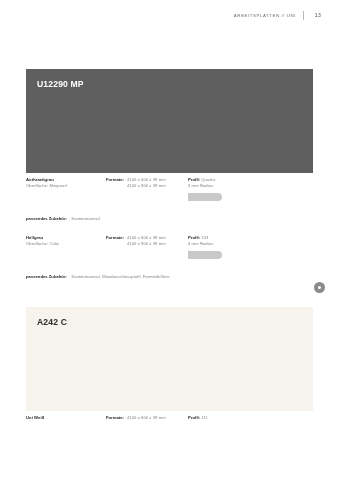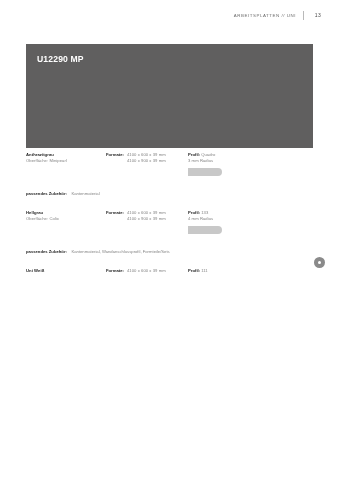--- a/index.html
+++ b/index.html
@@ -63,20 +63,21 @@
     margin-bottom: 7px;
   }
 
   
   .swatch {
     position: relative;
     height: 104px;
     width: 100%;
     box-sizing: border-box;
     padding: 11px 0 0 11px;
+    margin-top: 25px;
   }
   .swatch-label {
     font-size: 8.6px;
     font-weight: bold;
     letter-spacing: 0.15px;
     line-height: 1;
   }
 
   
   .info {
@@ -254,20 +255,23 @@
       </div>
       <div class="accessories">
         <span class="acc-key">passendes Zubehör:</span>
         <span class="acc-val">Kantenmaterial, Wandanschlussprofil, Formteile/Sets</span>
       </div>
       <div class="marker"></div>
     </div>
   </div>
 
   <div class="product">
+    <div class="swatch" style="background: rgb(246, 243, 236);">
+      <div class="swatch-label" style="color: rgb(43, 43, 43);">A242 C</div>
+    </div>
     <div class="info">
       <div class="info-cols">
         <div class="col-name">
           <div class="t-bold">Uni Weiß</div>
 
         </div>
         <div class="col-formats">
           <span class="formats-key">Formate:</span>
           <span class="formats-vals">
             <div class="t-reg">4100 x 600 x 39 mm</div>

